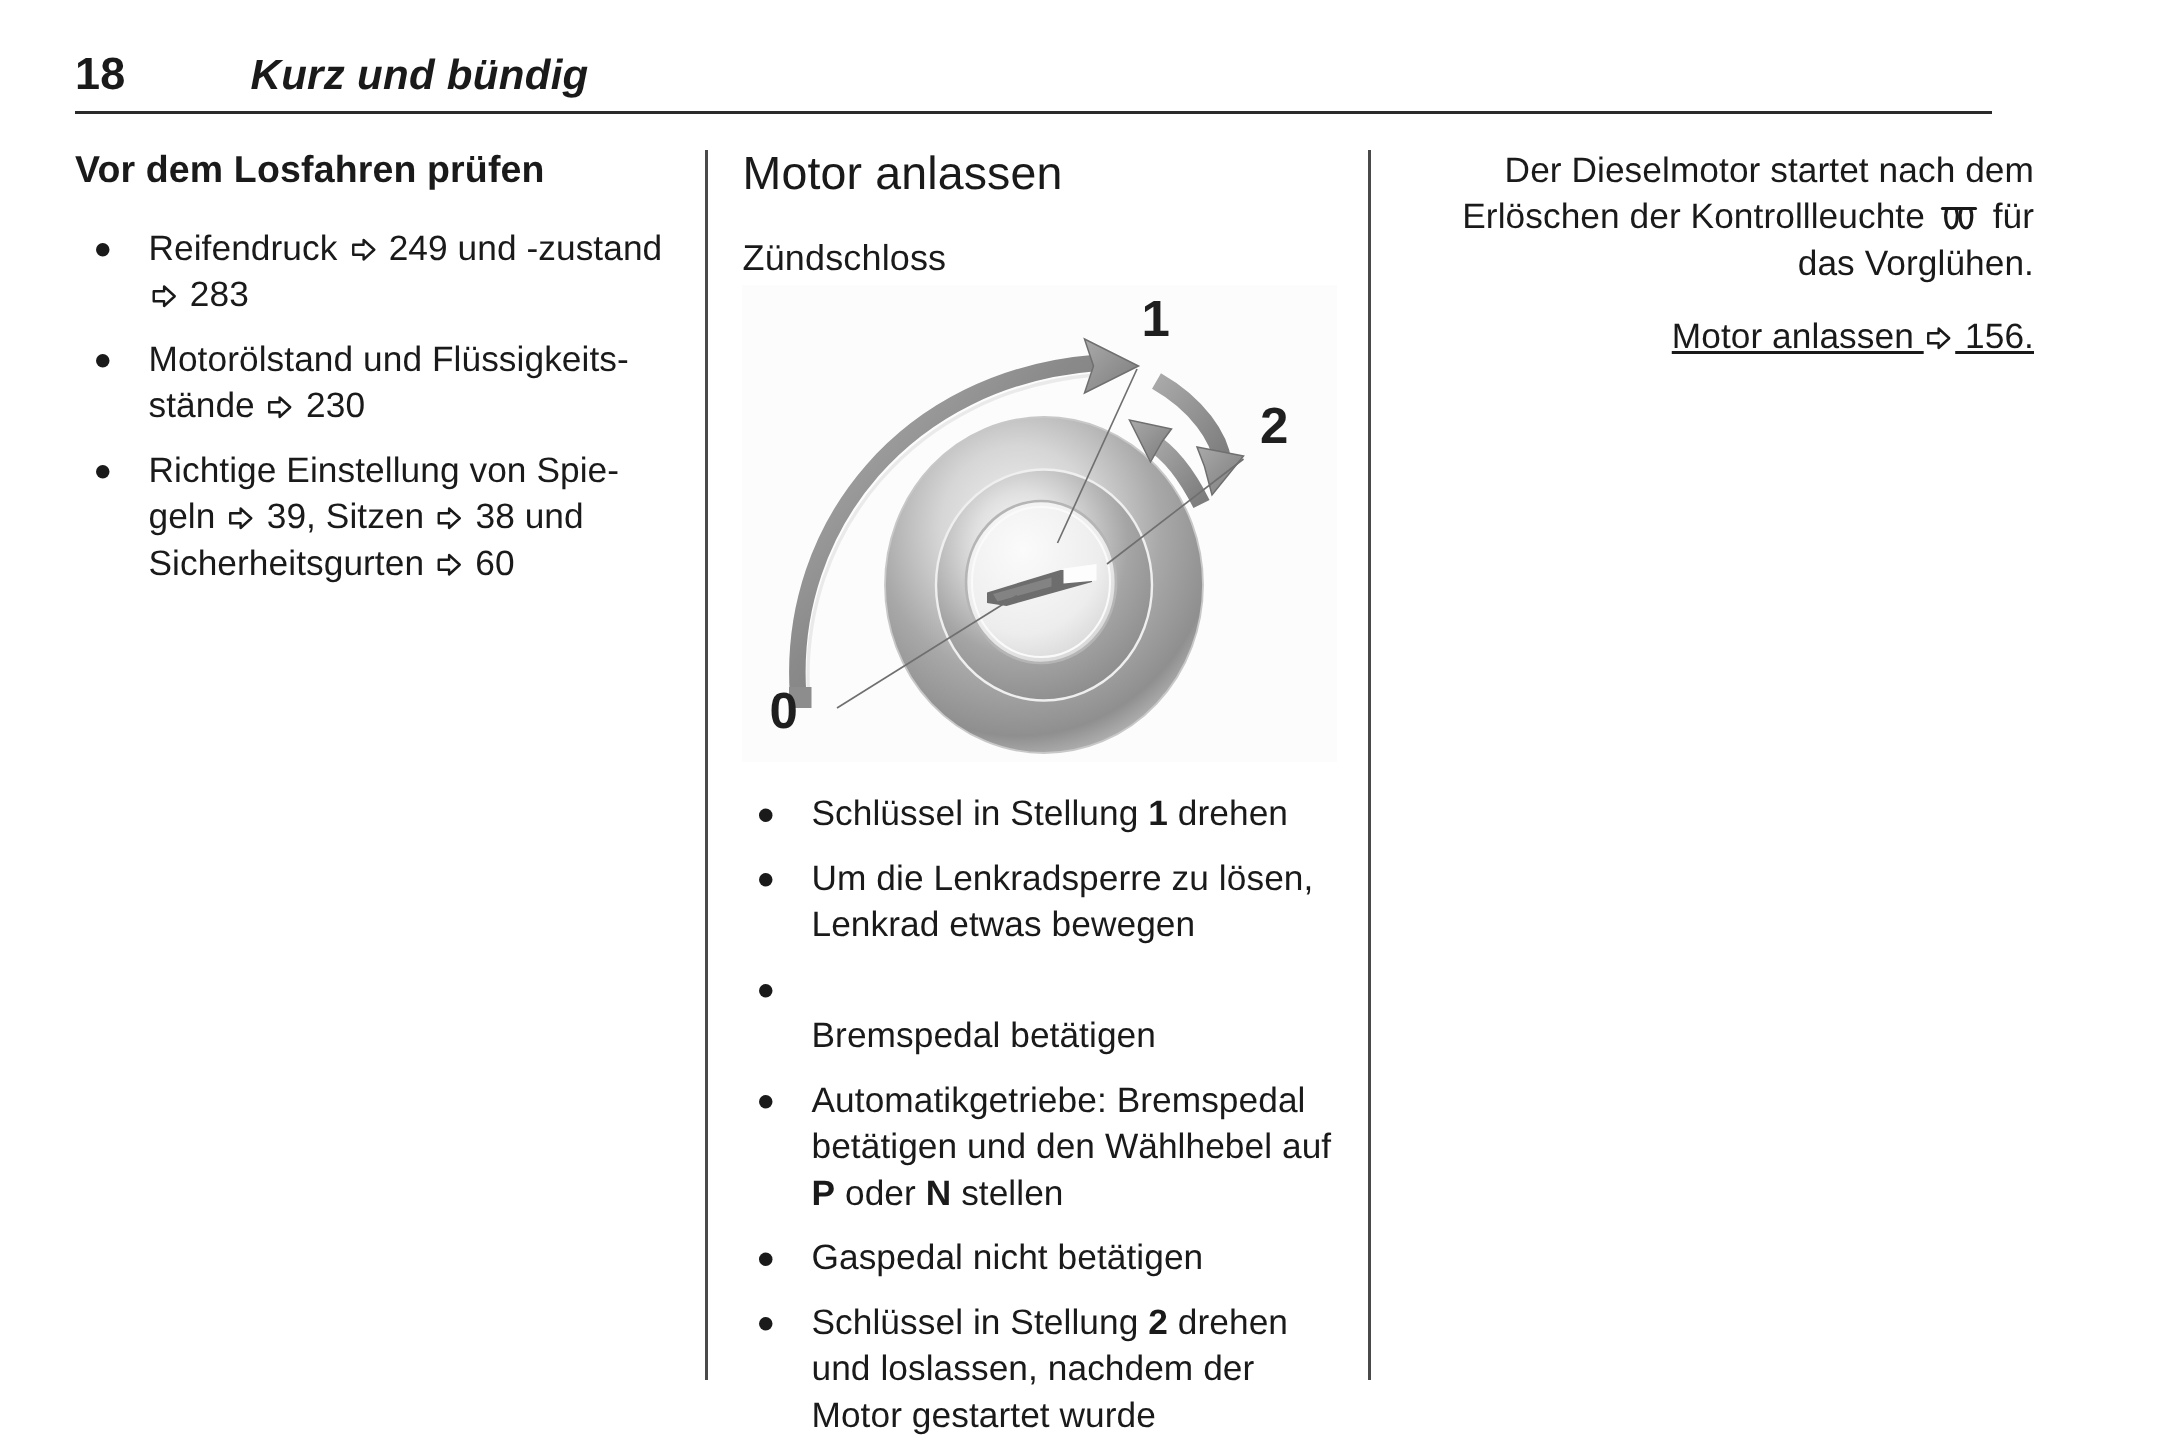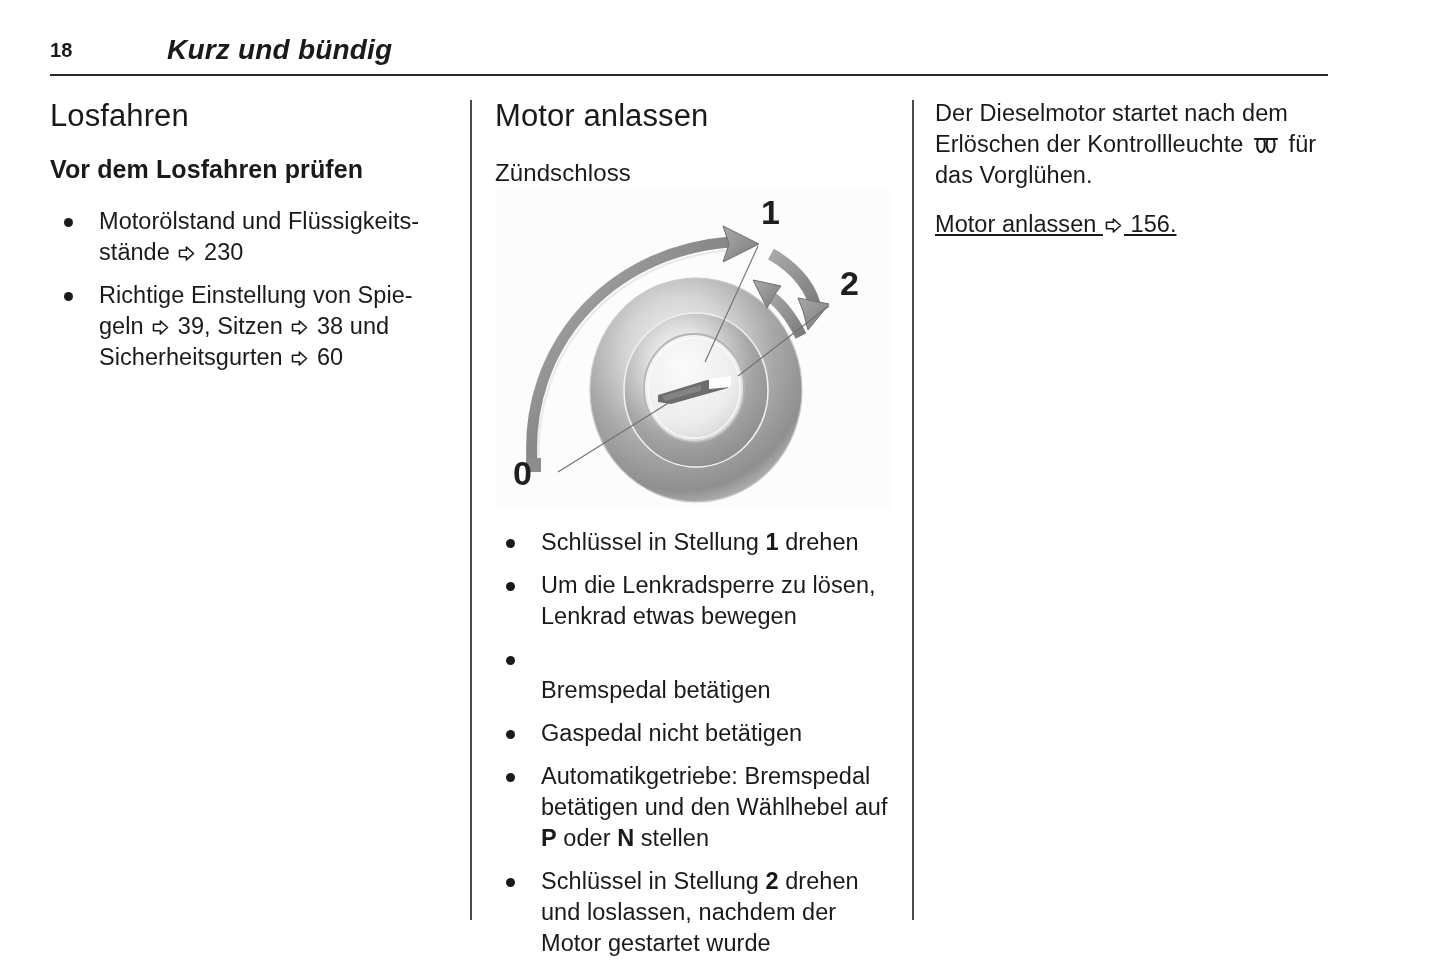--- a/index.html
+++ b/index.html
@@ -32,21 +32,21 @@
     top: 30px;
     width: 1278px;
     height: 46px;
     border-bottom: 2.4px solid #2a2a2a;
     box-sizing: border-box;
   }
   .page-number {
     position: absolute;
     left: 0;
     top: 0;
-    font-size: 20px;
+    font-size: 30px;
     font-weight: bold;
     letter-spacing: 0.2px;
     line-height: 40px;
   }
   .header-title {
     position: absolute;
     left: 117px;
     top: 0;
     font-size: 28px;
     font-weight: bold;
@@ -56,21 +56,21 @@
   }
 
   
   .col {
     position: absolute;
     top: 98px;
     box-sizing: border-box;
   }
   .col-1 { left: 50px;  width: 400px; }
   .col-2 { left: 495px; width: 400px; }
-  .col-3 { left: 935px; width: 395px; }
+  .col-3 { left: 961px; width: 395px; text-align: right; }
 
   .divider {
     position: absolute;
     top: 100px;
     width: 0;
     height: 820px;
     border-left: 2px solid #4a4a4a;
   }
   .divider-1 { left: 470px; }
   .divider-2 { left: 912px; }
@@ -176,25 +176,33 @@
   <div class="page-header">
     <div class="page-number">18</div>
     <div class="header-title">Kurz und bündig</div>
   </div>
 
   <div class="divider divider-1"></div>
   <div class="divider divider-2"></div>
 
   <div class="col col-1">
 
-    <h1 class="sec">Losfahren</h1>
     <h2 class="sub">Vor dem Losfahren prüfen</h2>
 
     <ul class="bul">
 
+      <li>
+        <span class="dot"></span>
+        <span>Reifendruck </span><span class="pref"><svg width="17" height="17" viewBox="0 0 17 17">
+              <path d="M1.5 5.2 L8.4 5.2 L8.4 2.0 L15.5 8.5 L8.4 15.0 L8.4 11.8 L1.5 11.8 Z" fill="#ffffff" stroke="#1a1a1a" stroke-width="1.6" stroke-linejoin="round"></path>
+            </svg></span><span> 249 und -zustand</span><br>
+        <span class="pref"><svg width="17" height="17" viewBox="0 0 17 17">
+              <path d="M1.5 5.2 L8.4 5.2 L8.4 2.0 L15.5 8.5 L8.4 15.0 L8.4 11.8 L1.5 11.8 Z" fill="#ffffff" stroke="#1a1a1a" stroke-width="1.6" stroke-linejoin="round"></path>
+            </svg></span><span> 283</span>
+      </li>
 
       <li>
         <span class="dot"></span>
         <span>Motorölstand und Flüssigkeits-</span><br>
         <span>stände </span><span class="pref"><svg width="17" height="17" viewBox="0 0 17 17">
               <path d="M1.5 5.2 L8.4 5.2 L8.4 2.0 L15.5 8.5 L8.4 15.0 L8.4 11.8 L1.5 11.8 Z" fill="#ffffff" stroke="#1a1a1a" stroke-width="1.6" stroke-linejoin="round"></path>
             </svg></span><span> 230</span>
       </li>
 
 
@@ -318,28 +326,28 @@
       </li>
 
       <li>
         <span class="dot"></span>
         <br>
         <span>Bremspedal betätigen</span>
       </li>
 
       <li>
         <span class="dot"></span>
-        <span>Gaspedal nicht betätigen</span>
-      </li>
-
-      <li>
-        <span class="dot"></span>
         <span>Automatikgetriebe: Bremspedal</span><br>
         <span>betätigen und den Wählhebel auf</span><br>
         <b class="bold">P</b><span> oder </span><b class="bold">N</b><span> stellen</span>
+      </li>
+
+      <li>
+        <span class="dot"></span>
+        <span>Gaspedal nicht betätigen</span>
       </li>
 
       <li>
         <span class="dot"></span>
         <span>Schlüssel in Stellung </span><b class="bold">2</b><span> drehen</span><br>
         <span>und loslassen, nachdem der</span><br>
         <span>Motor gestartet wurde</span>
       </li>
 
     </ul>

